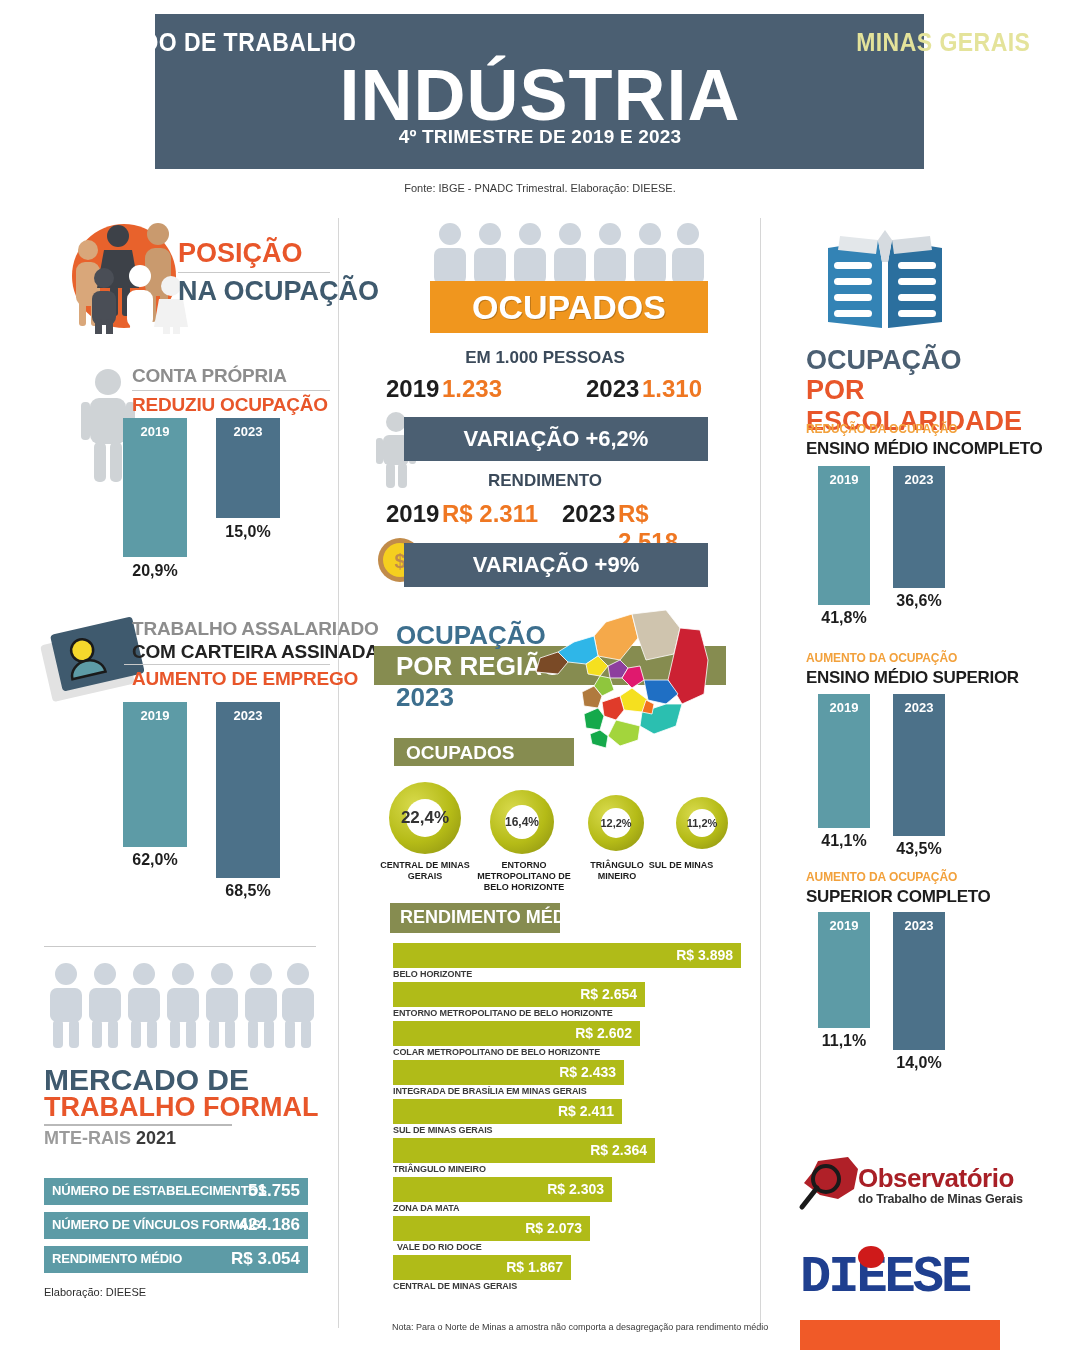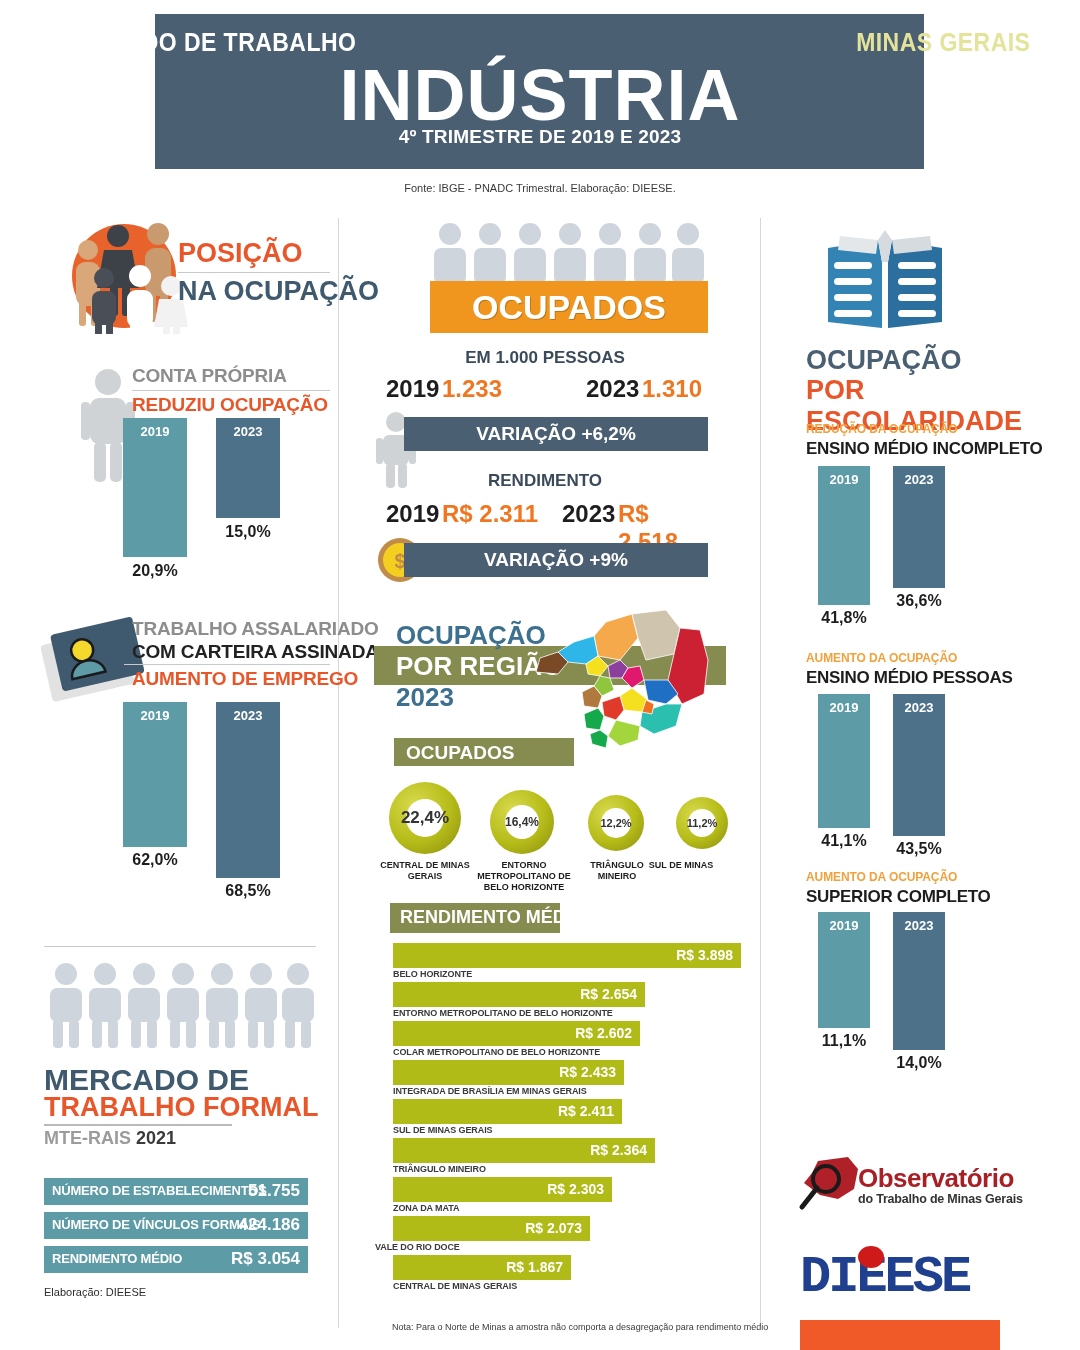--- a/index.html
+++ b/index.html
@@ -68,22 +68,22 @@
   #ocupados-label {
     position: absolute; left: 430px; top: 288px; width: 278px;
     text-align: center; color: #fff; font-size: 34px; font-weight: bold;
     text-shadow: 1px 1px 0 rgba(0,0,0,.22);
   }
   .mid-sub { text-align: center; color: #3b4a5a; font-size: 17px; font-weight: bold; }
   .yrnum-row { position: absolute; width: 330px; left: 378px; }
   .yrnum-row .yl { position: absolute; font-size: 24px; font-weight: bold; color: #1d1d1d; }
   .yrnum-row .yv { position: absolute; font-size: 24px; font-weight: bold; color: #ef7722; }
   .varband {
-    position: absolute; background: #4b5f72; height: 34px;
-    color: #fff; font-size: 19px; font-weight: bold;
+    position: absolute; background: #4b5f72; height: 44px;
+    color: #fff; font-size: 22px; font-weight: bold;
     display: flex; align-items: center; justify-content: center;
   }
 
   
   #regiao-band { position: absolute; left: 374px; top: 646px; width: 352px; height: 39px; background: #868c50; }
   #reg-l1 { position: absolute; left: 396px; top: 620px; font-size: 26px; font-weight: bold; color: #3d6f8e; }
   #reg-l2 { position: absolute; left: 396px; top: 651px; font-size: 26px; font-weight: bold; color: #ffffff; }
   #reg-l3 { position: absolute; left: 396px; top: 682px; font-size: 26px; font-weight: bold; color: #3d6f8e; }
   #ocupados2-band { position: absolute; left: 394px; top: 738px; width: 180px; height: 28px; background: #868c50; }
   #ocupados2-label { position: absolute; left: 406px; top: 742px; color: #fff; font-size: 19px; font-weight: bold; }
@@ -470,21 +470,21 @@
 <div class="hcap" style="left:393px;top:1164px;">TRIÂNGULO MINEIRO</div>
 
 <div class="hbar" style="left:393px;top:1177px;width:219px;">
   <span class="hv">R$ 2.303</span>
   </div>
 <div class="hcap" style="left:393px;top:1203px;">ZONA DA MATA</div>
 
 <div class="hbar" style="left:393px;top:1216px;width:197px;">
   <span class="hv">R$ 2.073</span>
   </div>
-<div class="hcap" style="left:375px;top:1242px;text-align:right;">VALE DO RIO DOCE</div>
+<div class="hcap" style="left:397px;top:1242px;text-align:right;">VALE DO RIO DOCE</div>
 
 <div class="hbar" style="left:393px;top:1255px;width:178px;">
   <span class="hv">R$ 1.867</span>
   </div>
 <div class="hcap" style="left:393px;top:1281px;">CENTRAL DE MINAS GERAIS</div>
 
 <div id="nota">Nota:  Para o Norte de Minas a  amostra não comporta a desagregação para rendimento médio</div>
 
 <svg width="130" height="112" style="position:absolute;left:820px;top:228px;">
   <path d="M8 20 L58 12 L62 34 L62 100 L8 94 Z" fill="#3383b5"></path>
@@ -511,21 +511,21 @@
 <div class="bar c2019" style="left:818px;top:466px;width:52px;height:139px;">
   <span class="yr">2019</span>
   </div>
 <div class="barval" style="left:808px;top:609px;width:72px;">41,8%</div>
 <div class="bar c2023" style="left:893px;top:466px;width:52px;height:122px;">
   <span class="yr">2023</span>
   </div>
 <div class="barval" style="left:883px;top:592px;width:72px;">36,6%</div>
 
 <div class="esc-kicker" style="left:806px;top:651px;">AUMENTO DA OCUPAÇÃO</div>
-<div class="esc-name" style="left:806px;top:668px;">ENSINO MÉDIO PESSOAS</div>
+<div class="esc-name" style="left:806px;top:668px;">ENSINO MÉDIO SUPERIOR</div>
 <div class="bar c2019" style="left:818px;top:694px;width:52px;height:134px;">
   <span class="yr">2019</span>
   </div>
 <div class="barval" style="left:808px;top:832px;width:72px;">41,1%</div>
 <div class="bar c2023" style="left:893px;top:694px;width:52px;height:142px;">
   <span class="yr">2023</span>
   </div>
 <div class="barval" style="left:883px;top:840px;width:72px;">43,5%</div>
 
 <div class="esc-kicker" style="left:806px;top:870px;">AUMENTO DA OCUPAÇÃO</div>

